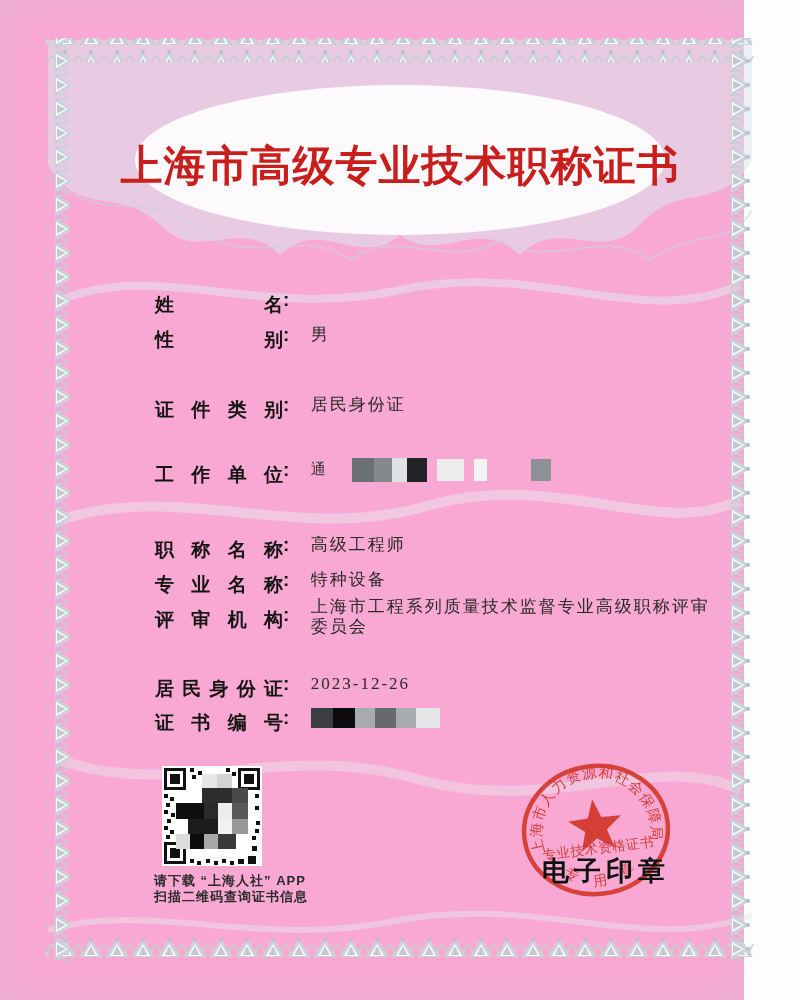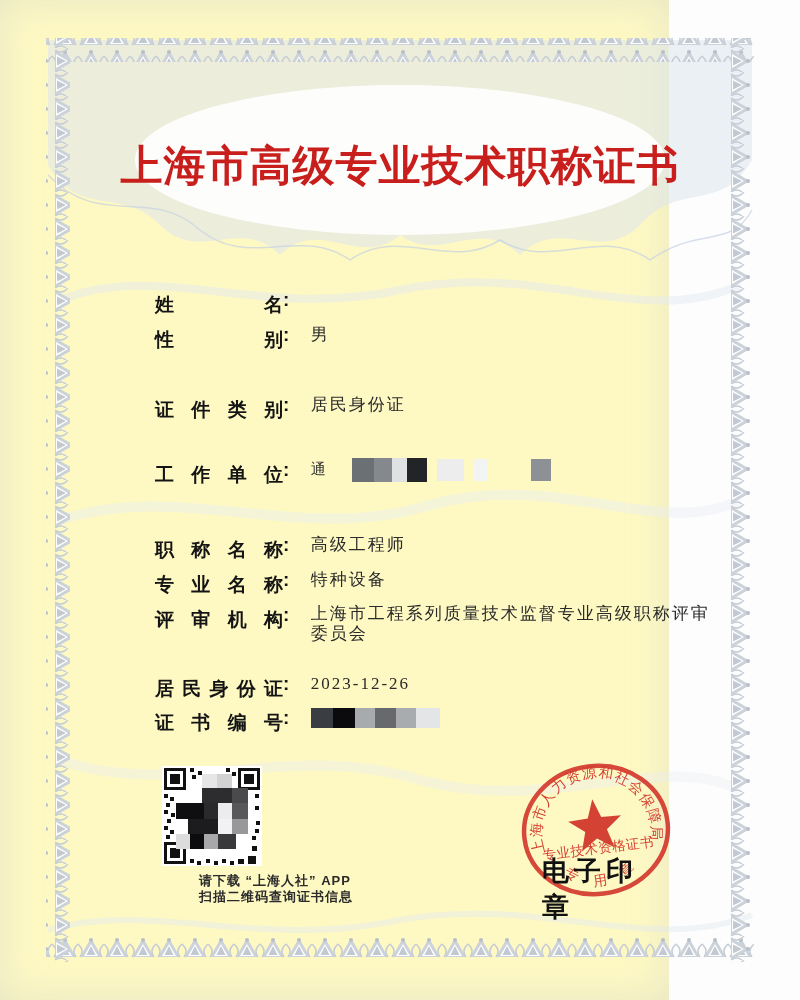--- a/index.html
+++ b/index.html
@@ -1,30 +1,30 @@
 <!DOCTYPE html>
 <html><head>
 <meta charset="utf-8">
 <style>
   html,body{margin:0;padding:0;}
   body{width:800px;height:1000px;background:#fdfdfd;font-family:"Liberation Sans",sans-serif;overflow:hidden;}
-  .page{position:relative;width:669px;height:1000px;background:#fef9c3;box-shadow:inset 0 0 40px rgba(190,195,205,.35);}
+  .page{position:relative;width:744px;height:1000px;background:#f9a8d4;box-shadow:inset 0 0 40px rgba(190,195,205,.35);}
   .bg-svg,.frame-svg{position:absolute;left:0;top:0;width:800px;height:1000px;pointer-events:none;}
   .title{position:absolute;left:0;top:138px;width:800px;text-align:center;font-size:42px;font-weight:bold;color:#c81f1d;letter-spacing:1px;}
   .row{position:absolute;left:155px;height:30px;white-space:nowrap;}
   .lbl{display:inline-block;width:128px;font-size:19px;font-weight:bold;color:#141414;text-align:justify;text-align-last:justify;vertical-align:middle;margin-top:11px;}
   .col{font-size:19px;font-weight:bold;color:#141414;vertical-align:middle;}
   .val{margin-left:17px;font-size:17px;color:#2a2a2a;font-family:"Liberation Serif",serif;letter-spacing:2px;vertical-align:middle;}
-  .val.wrap{display:inline-block;white-space:normal;width:400px;line-height:20px;vertical-align:top;margin-top:8px;}
+  .val.wrap{display:inline-block;white-space:normal;width:400px;line-height:20px;vertical-align:top;margin-top:1px;}
   .mosaic-wrap{display:inline-flex;align-items:center;margin-left:17px;vertical-align:middle;}
   .mosaic-block{display:inline-block;height:21px;}
   .suffix{font-size:18px;color:#333;font-family:"Liberation Serif",serif;margin-left:20px;vertical-align:middle;}
   .prefix{font-size:15px;color:#333;font-family:"Liberation Serif",serif;vertical-align:middle;}
   .qr-wrap{position:absolute;left:162px;top:766px;width:100px;height:100px;}
-  .qr-caption{position:absolute;left:154px;top:873px;font-size:13px;font-weight:bold;color:#2b2b2b;line-height:16px;letter-spacing:1px;margin-left:45px;}
+  .qr-caption{position:absolute;left:154px;top:873px;font-size:13px;font-weight:bold;color:#2b2b2b;line-height:16px;letter-spacing:1px;}
   .seal-svg{position:absolute;left:496px;top:730px;width:200px;height:200px;}
   .eseal{position:absolute;left:542px;top:853px;font-size:27px;font-weight:bold;color:#111;letter-spacing:5px;}
 </style>
 </head>
 <body>
 
 <div class="page">
 
   <svg class="bg-svg" viewBox="0 0 800 1000">
     <path d="M48,40 H752 V160 C720,215 680,180 640,225 C600,265 560,215 520,255 C480,215 440,265 400,235 C360,270 320,215 280,255 C240,215 200,265 160,225 C120,185 80,220 48,165 Z" fill="#dde5ef" opacity="0.55"></path>

